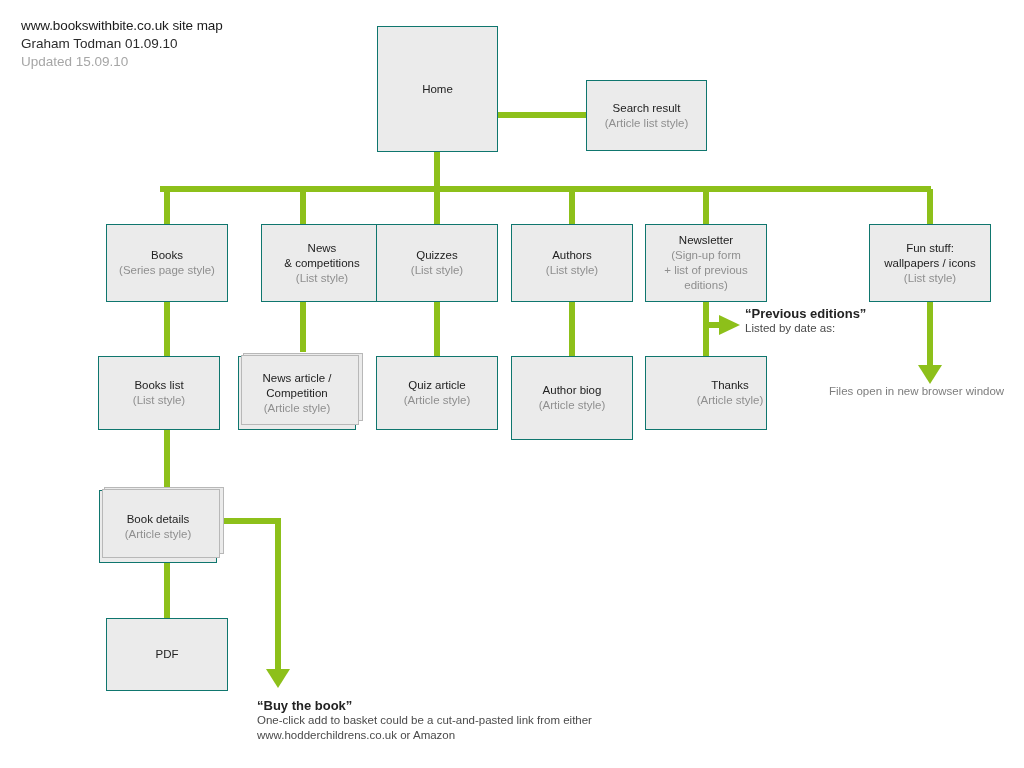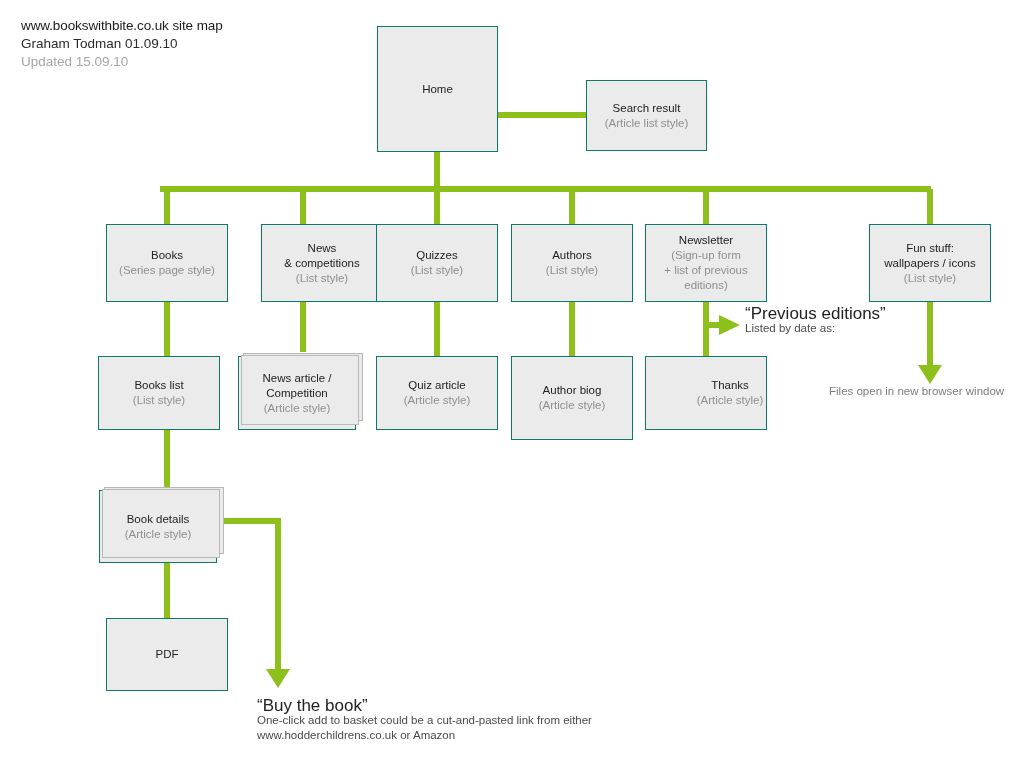--- a/index.html
+++ b/index.html
@@ -96,22 +96,22 @@
   .stack::after {
     left: 2px; top: -2px; right: -4px; bottom: 4px;
   }
 
   
   .note {
     position: absolute;
     z-index: 4;
   }
   .note .note-title {
-    font-size: 17px;
-    font-weight: normal;
+    font-size: 13px;
+    font-weight: bold;
     color: #222222;
     line-height: 15px;
   }
   .note .note-line {
     font-size: 11.5px;
     color: #4a4a4a;
     line-height: 15px;
   }
   .note .note-url {
     font-size: 10px;

